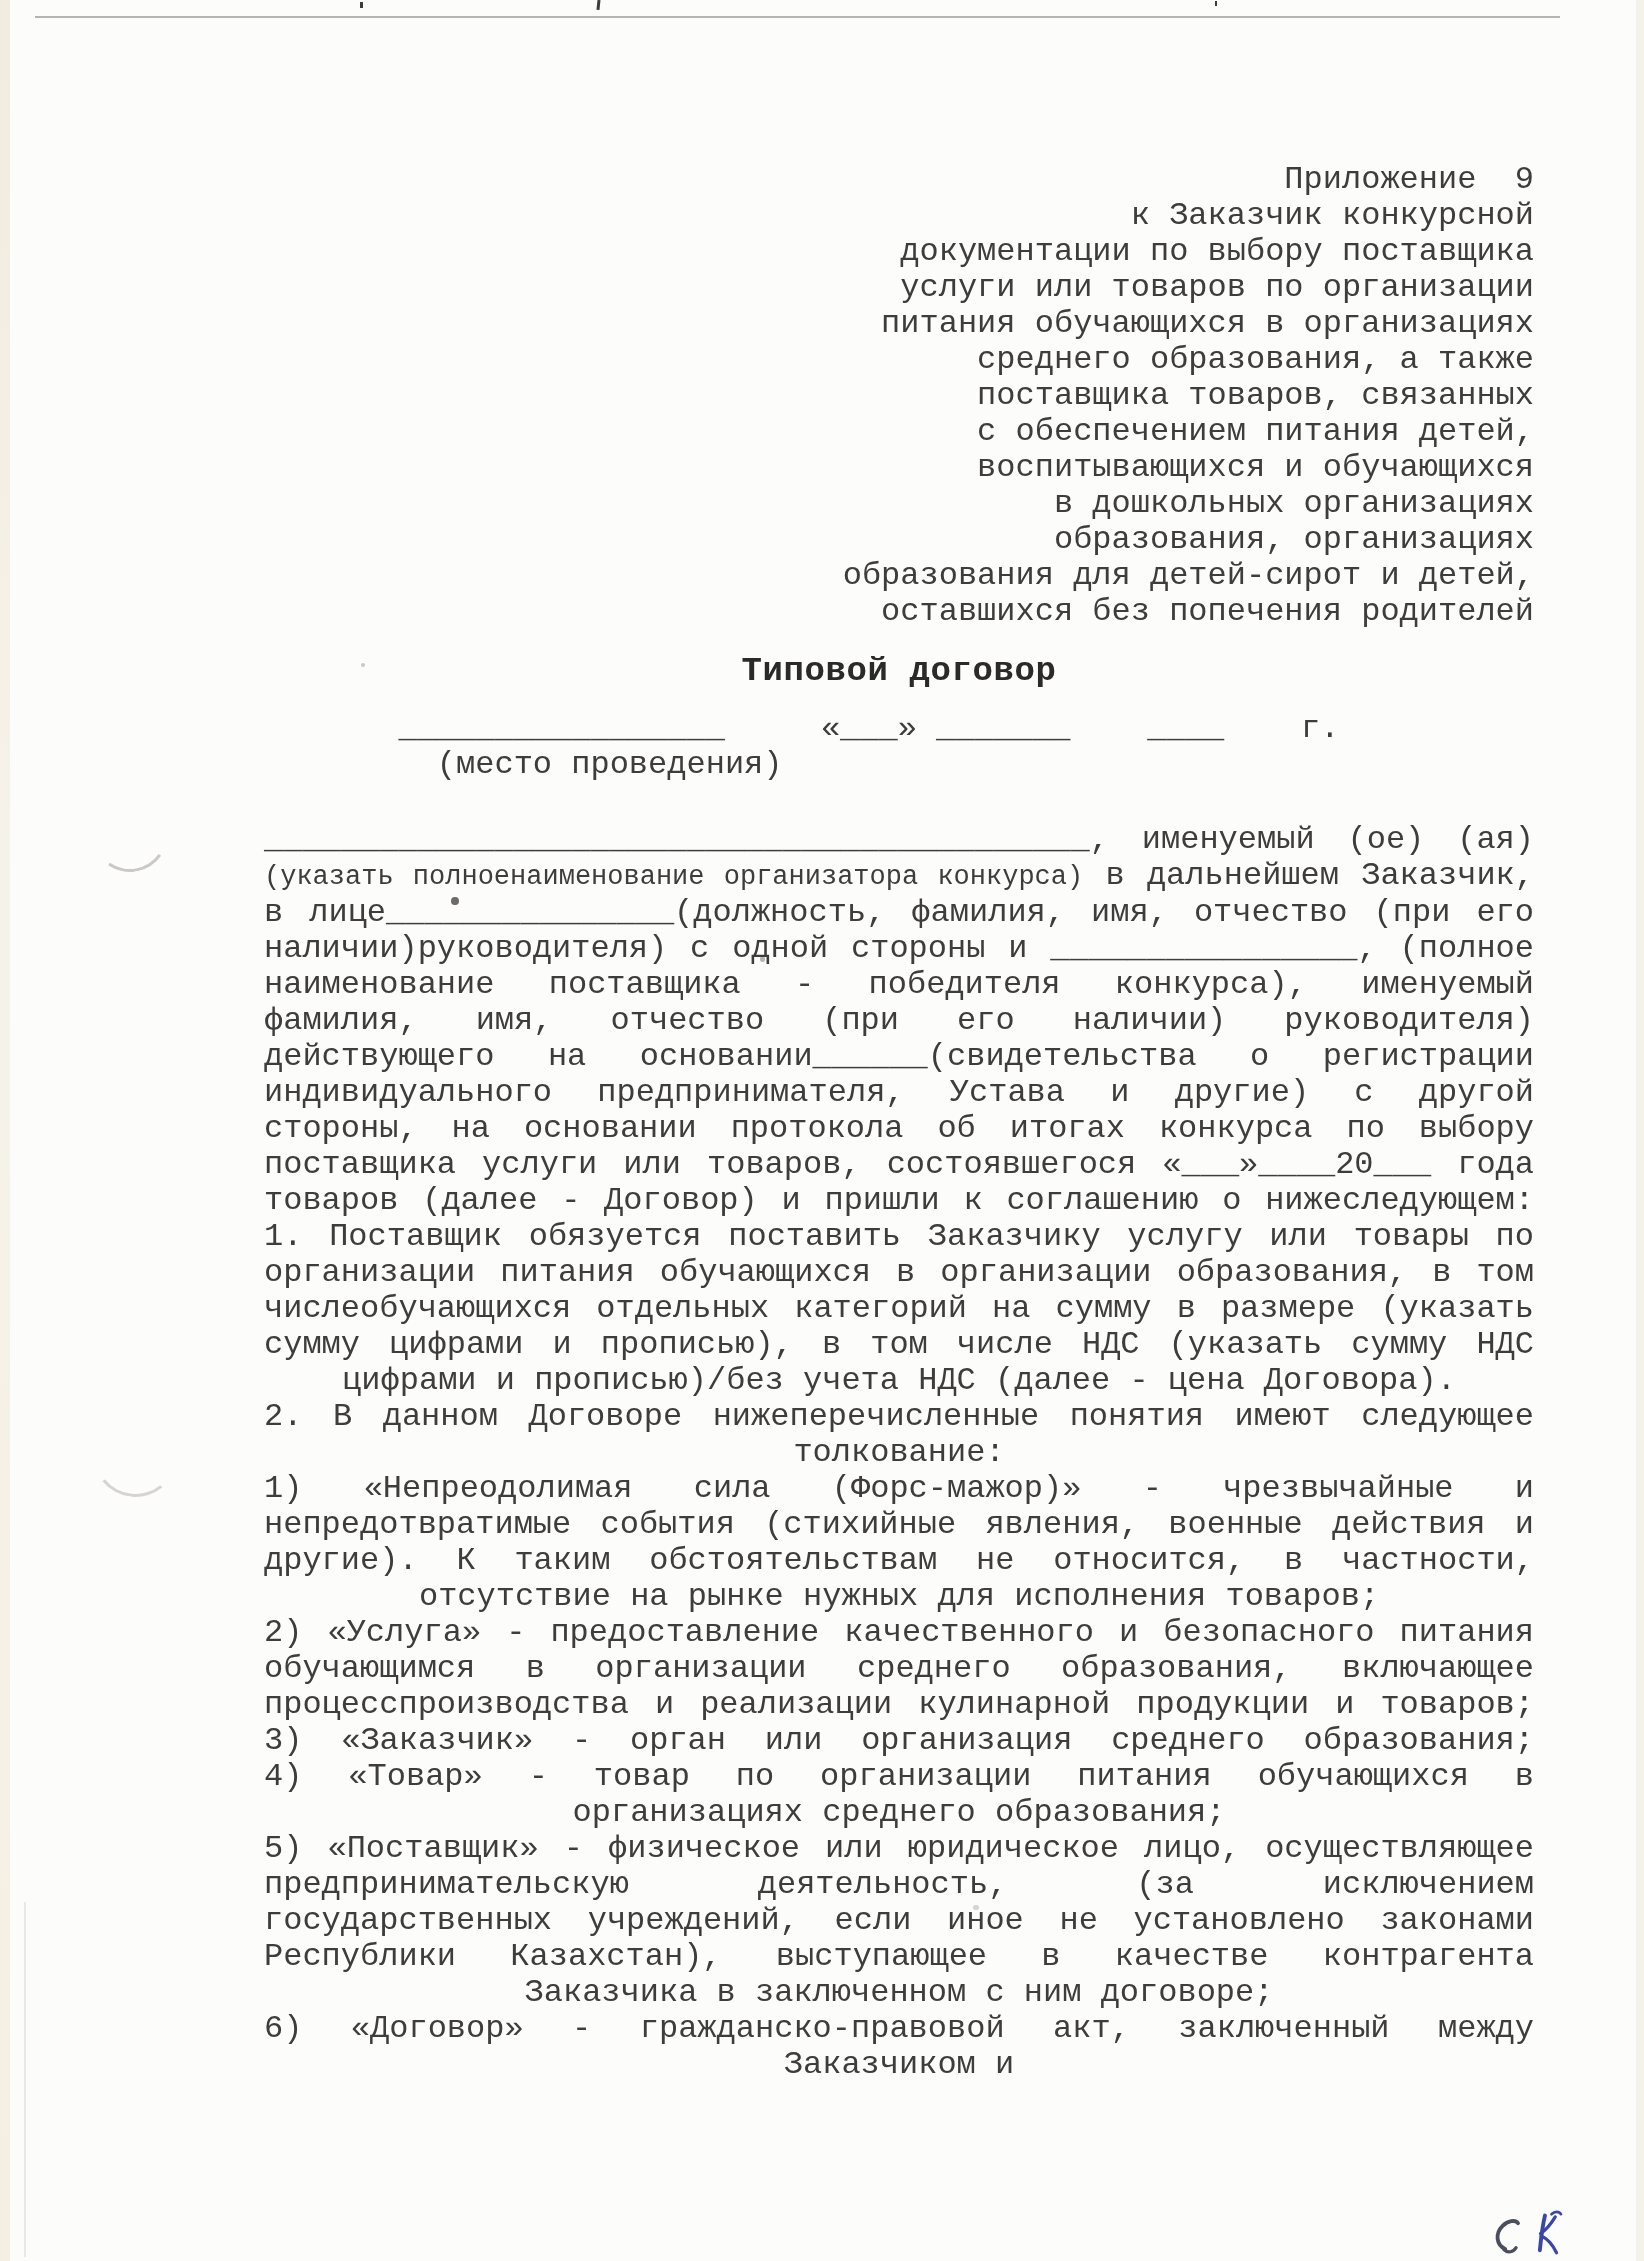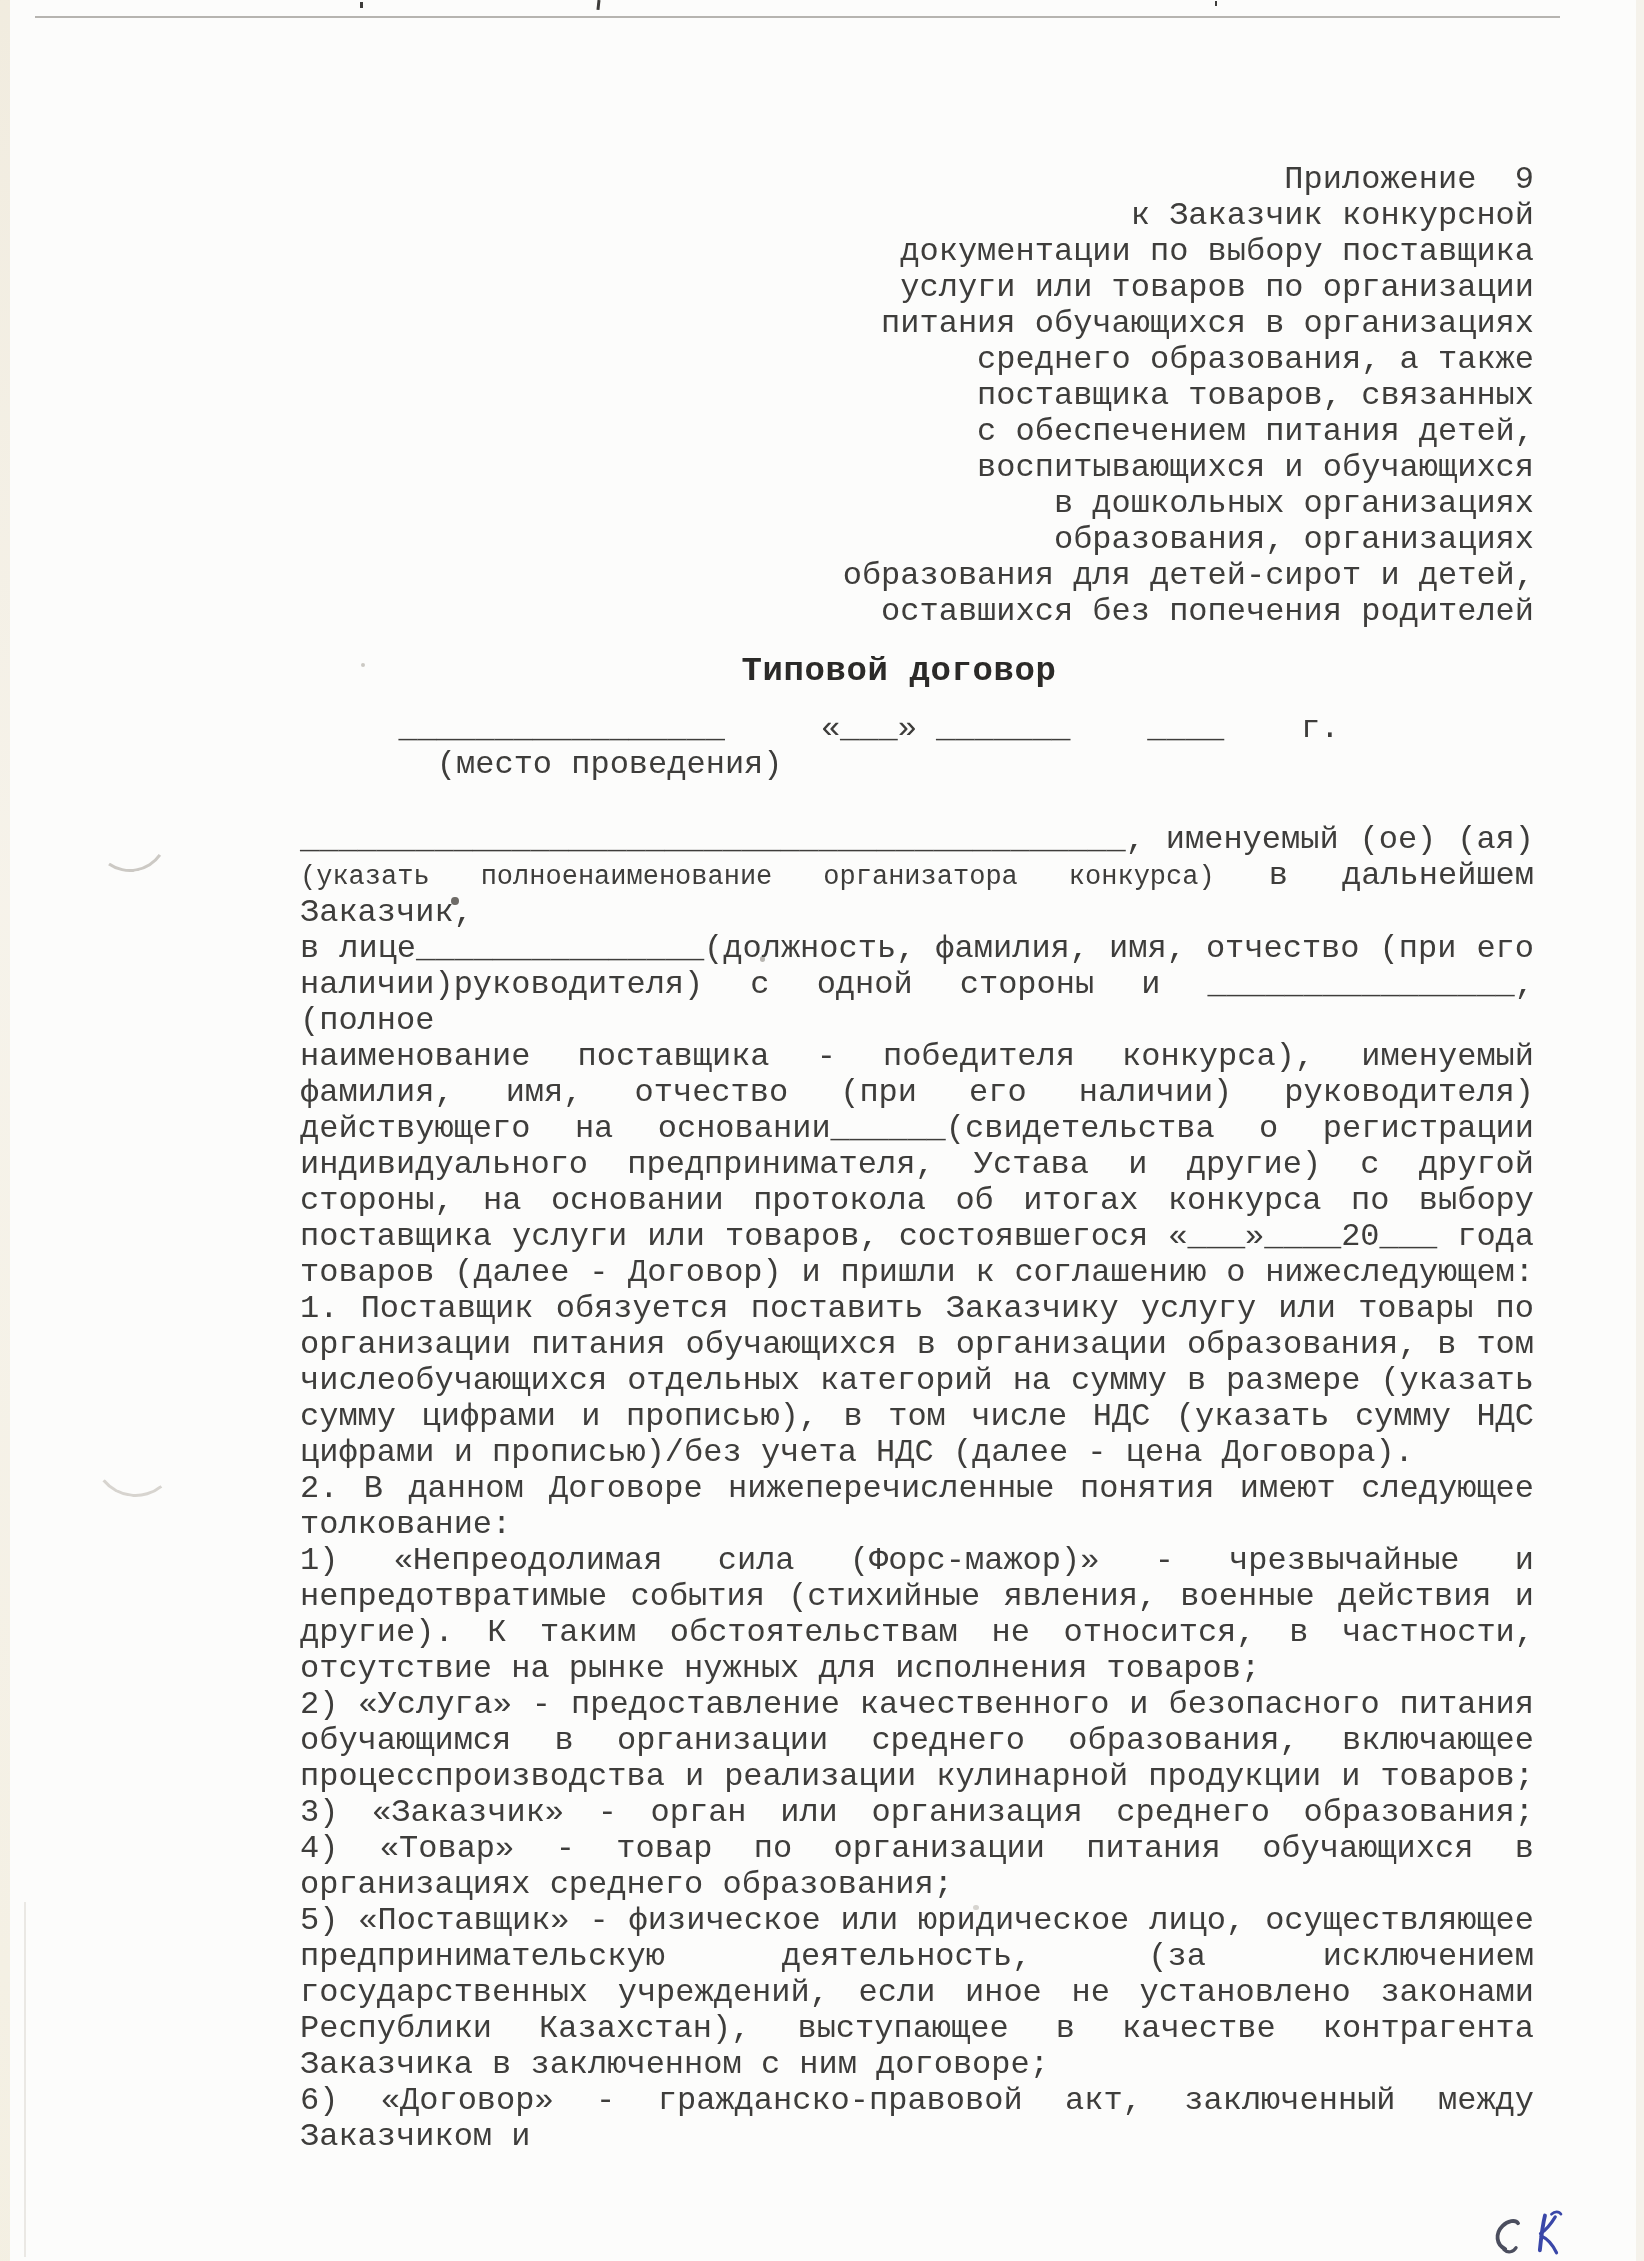--- a/index.html
+++ b/index.html
@@ -31,24 +31,24 @@
   .punch.p2{left:93px;top:1412px;width:79px;height:79px;border-bottom-color:#d7d4cf;transform:rotate(6deg);}
   .pen-mark{position:absolute;left:1483px;top:2204px;}
 
   
   .content{position:absolute;left:264px;top:0;width:1270px;}
   .appendix{margin-top:162px;text-align:right;}
   .appendix .aline{white-space:pre;font-size:32px;line-height:36px;}
   .title{margin-top:23px;text-align:center;font-weight:bold;font-size:34px;line-height:36px;color:#2b2a28;letter-spacing:0.6px;}
   .dateline{margin-top:22px;white-space:pre;font-size:32px;line-height:36px;}
   .placeline{white-space:pre;font-size:32px;line-height:36px;}
-  .bodytext{margin-top:39px;margin-left:36px;}
+  .bodytext{margin-top:39px;}
   .line{font-size:32px;line-height:36px;}
   .j{text-align:justify;text-align-last:justify;}
-  .l{text-align:left;}
+  .l{text-align:center;}
   .small{font-size:27px;}
 </style>
 </head>
 <body>
 
 <div class="page">
 
   <div class="edge-left"></div>
   <div class="edge-right"></div>
   <div class="edge-left2"></div>

